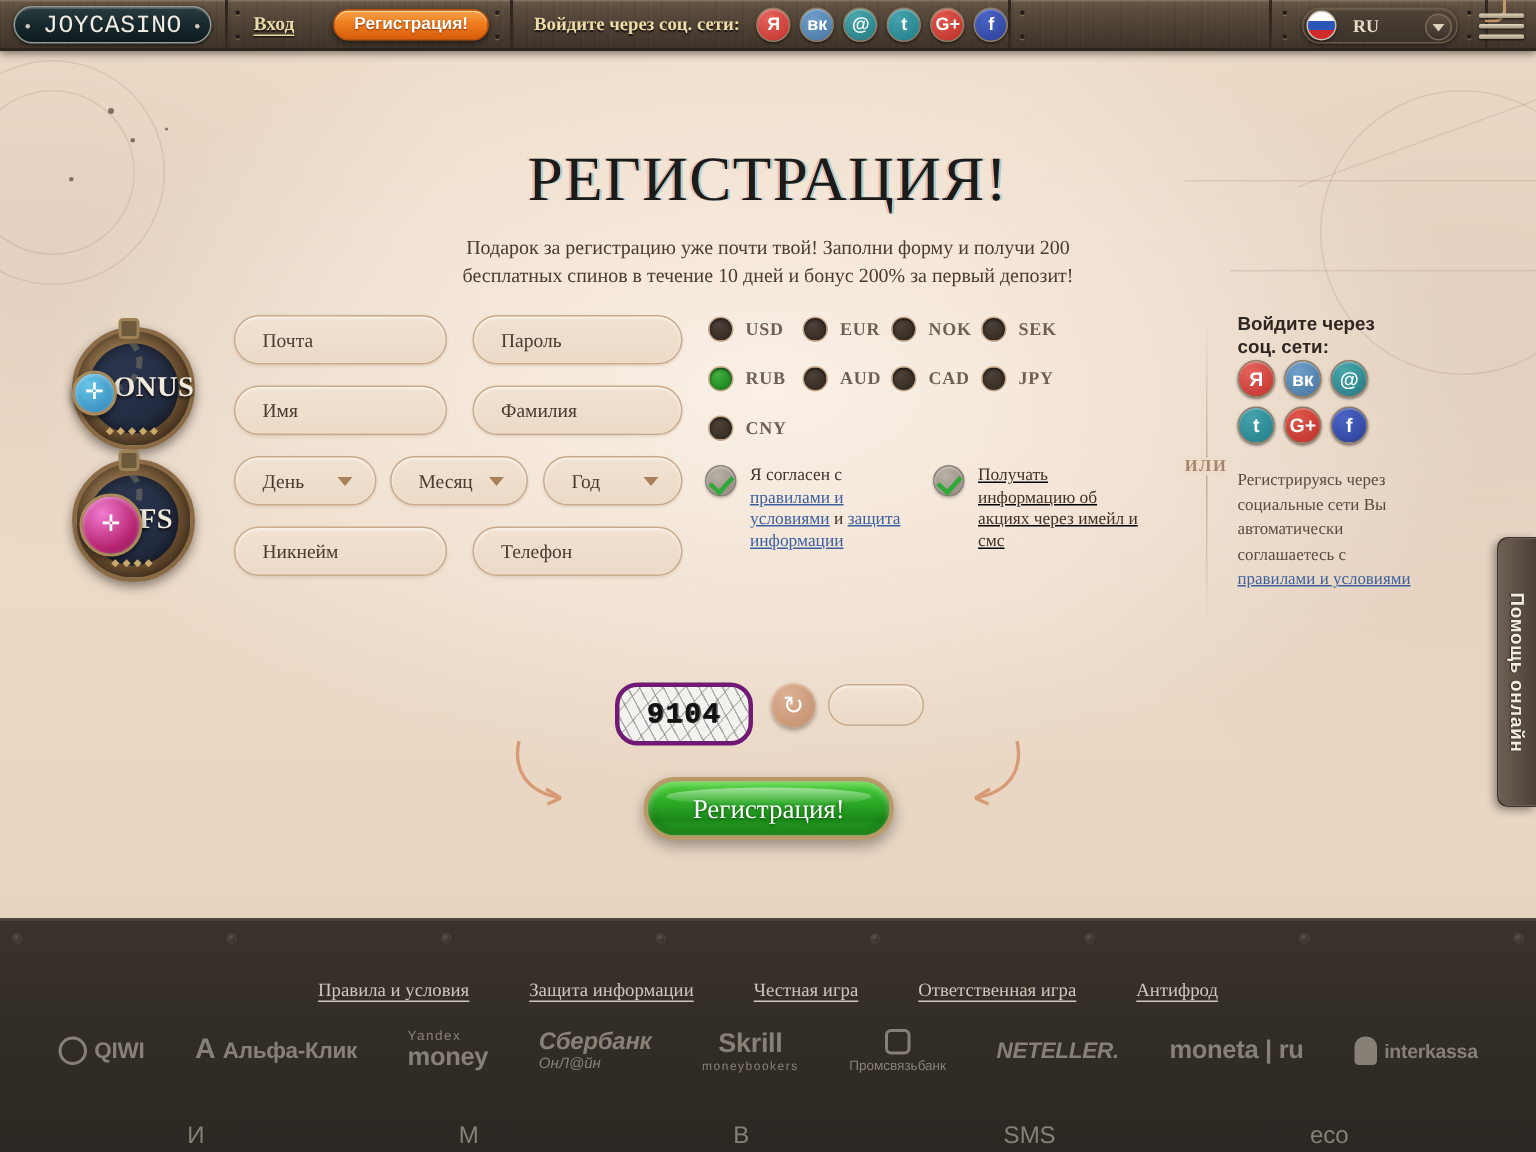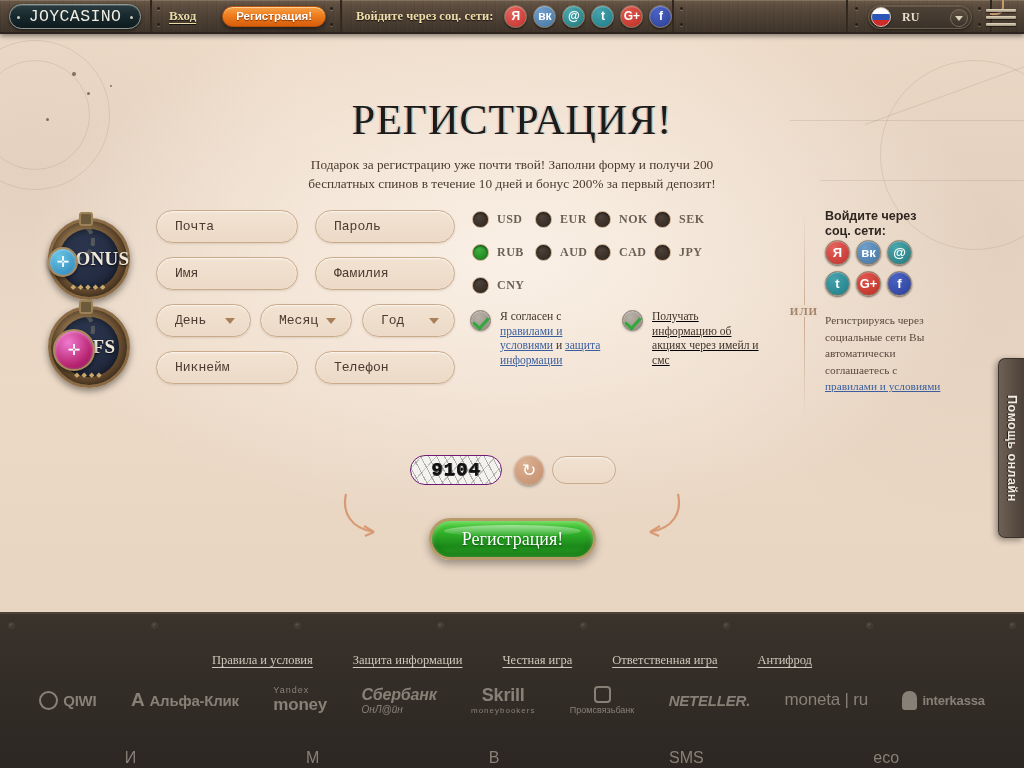--- a/index.html
+++ b/index.html
@@ -179,21 +179,21 @@
     border:2px solid #9c8257; border-radius:3px; background:#6d5a3c; z-index:6;}
 
   
   .pill {
     position:absolute; height:33px; border-radius:17px;
     background:linear-gradient(180deg,#f2e2d1 0%,#ecdac7 100%);
     border:1.5px solid #c9ab8c;
     box-shadow: inset 0 1px 2px rgba(255,255,255,.75), 0 1px 2px rgba(150,120,95,.22);
     display:flex; align-items:center;
     color:#4a3a30; font-size:13px; padding-left:18px;
-    font-family:Liberation Mono, monospace;
+    font-family:Liberation Serif, serif;
   }
   .pill .dcar{ position:absolute; right:15px; width:0;height:0;
     border-left:5px solid transparent;border-right:5px solid transparent;
     border-top:6px solid #a8815c;}
 
   .cur-row { position:absolute; display:flex; }
   .cur { display:flex; align-items:center; }
   .radio {
     width:17px; height:17px; border-radius:50%;
     background:radial-gradient(circle at 38% 32%,#4d4138,#2e261f);
@@ -231,22 +231,22 @@
     font-weight:bold; color:#2e2620; line-height:15px; font-family:"Liberation Sans",sans-serif;}
   #soc-grid{ position:absolute; left:825px; top:240px; display:flex; flex-wrap:wrap;
     gap:6px; width:110px; }
   #soc-grid .soc{ width:25px;height:25px; font-size:13px;}
   #soc-note{ position:absolute; left:825px; top:312px; width:120px; font-size:11.3px;
     line-height:16.5px; color:#5a4a3e; font-family:"Liberation Serif",serif;}
   #soc-note a{ color:#3b5f9e; text-decoration:underline; }
 
   
   #captcha-img{
-    position:absolute; left:410px; top:455px; width:92px; height:30px; border-radius:15px;
-    background:#f3f2ee; border:1px solid #701a75; overflow:hidden;
+    position:absolute; left:410px; top:455px; width:92px; height:42px; border-radius:15px;
+    background:#f3f2ee; border:3px solid #701a75; overflow:hidden;
     display:flex; align-items:center; justify-content:center;
   }
   #captcha-img .code{
     font-family:"Liberation Mono",monospace; font-size:19px; font-weight:bold;
     color:#111; letter-spacing:1px; transform:skewX(-7px);
     text-shadow:1px 0 0 #555, 0 1px 0 #333;
   }
   #captcha-img .noise{ position:absolute; inset:0;
     background:
       repeating-linear-gradient(62deg, rgba(20,20,20,.55) 0 1px, rgba(0,0,0,0) 1px 7px),
@@ -599,21 +599,21 @@
     <span class="sm">moneybookers</span>
   </div>
   <div class="paylogo" style="flex-direction:column;gap:2px;align-items:center">
     <span style="display:block;width:17px;height:17px;border:2px solid #8e887e;border-radius:4px"></span>
     <span class="sm" style="font-size:9px;letter-spacing:0">Промсвязьбанк</span>
   </div>
   <div class="paylogo">
     <span class="big" style="font-style:italic">NETELLER.</span>
   </div>
   <div class="paylogo">
-    <span class="big" style="font-weight:normal;font-size:17px">moneta | ru</span>
+    <span class="big" style="font-weight:bold;font-size:17px">moneta | ru</span>
   </div>
   <div class="paylogo">
     <span style="display:block;width:15px;height:19px;border-radius:7px 7px 3px 3px;background:#8e887e"></span>
     <span class="big" style="font-size:13px">interkassa</span>
   </div>
 </div>
 
 <div id="paylogos2">
   <span class="paylogo">И</span>
   <span class="paylogo">M</span>

